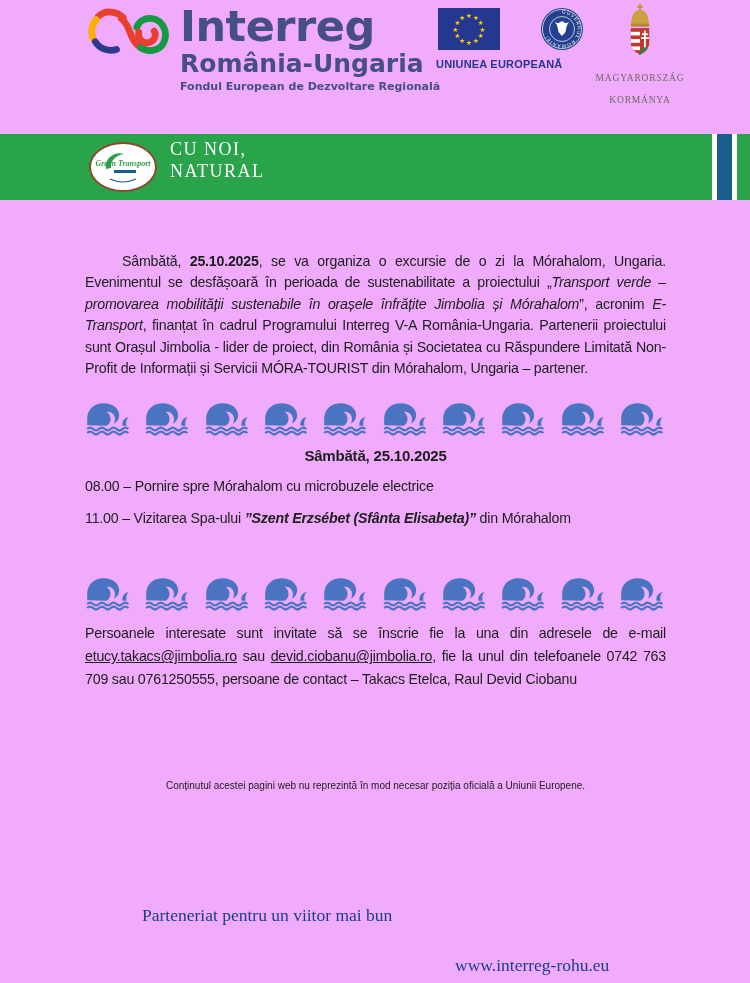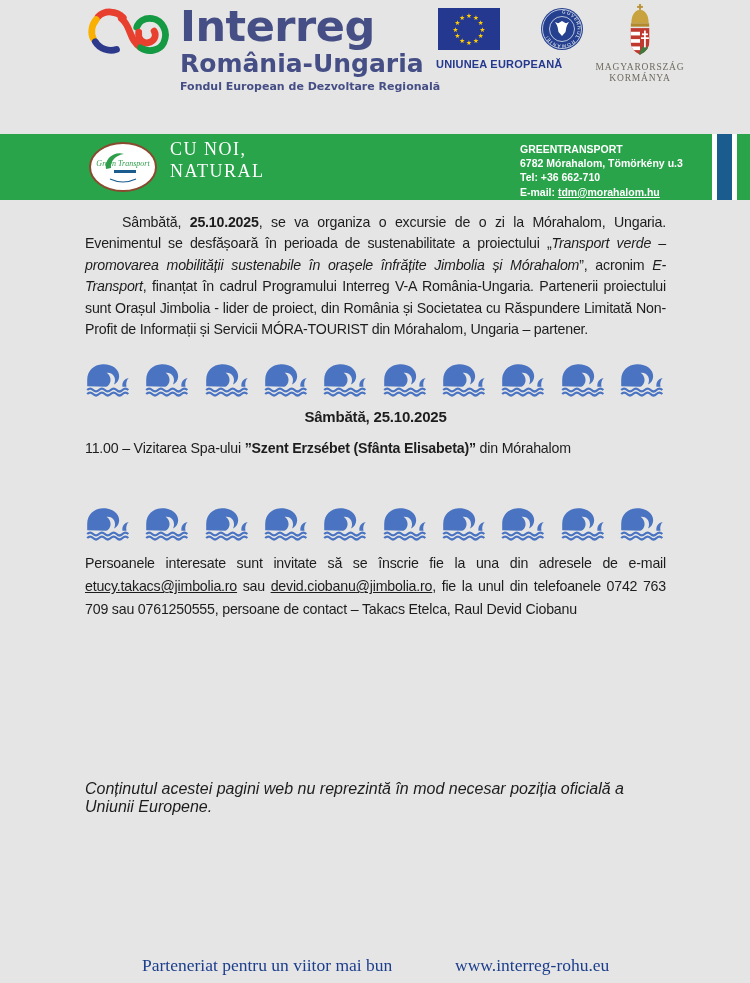--- a/index.html
+++ b/index.html
@@ -1,58 +1,58 @@
 <!DOCTYPE html>
 <html style="--interreg-blue: #454e85; --eu-blue: #24388f; --banner-green: #2aa44b; --stripe-blue: #1a5c8e; --wave: #4a74c2; --footer-blue: #1c3e8c;"><head>
 <meta charset="utf-8">
 <style>
   * { margin:0; padding:0; box-sizing:border-box; }
   html,body { background:#fff; }
   .page {
-    position:relative; width:750px; height:983px; background:#e5e5e5;
+    position:relative; width:750px; height:983px; background:#f0abfc;
     font-family:"Liberation Sans", sans-serif; color:#1d1d1d; overflow:hidden;
     margin:0 auto;
   }
   
   .interreg-icon { position:absolute; left:84px; top:6px; width:92px; height:54px; }
   .interreg-text { position:absolute; left:180px; top:2px; color:var(--interreg-blue); }
   .interreg-title { font-family:"DejaVu Sans", sans-serif; font-weight:bold; font-size:43px; line-height:48px; letter-spacing:-0.5px; }
   .interreg-subtitle { font-family:"DejaVu Sans", sans-serif; font-weight:bold; font-size:25px; line-height:28px; }
   .interreg-tagline { font-family:"DejaVu Sans", sans-serif; font-weight:bold; font-size:11px; line-height:15px; margin-top:1px; }
   .eu-block { position:absolute; left:436px; top:8px; width:66px; text-align:center; }
   .eu-caption { margin-top:4px; font-size:11px; font-weight:bold; color:var(--eu-blue); letter-spacing:0.2px; white-space:nowrap; }
   .ro-seal { position:absolute; left:540px; top:7px; width:44px; height:44px; }
   .hu-block { position:absolute; left:592px; top:4px; width:96px; text-align:center; }
-  .hu-caption { font-family:"Liberation Serif", serif; font-size:9.5px; line-height:11px; color:#6e6a5e; letter-spacing:0.8px; }
+  .hu-caption { font-family:"Liberation Serif", serif; font-size:9.5px; line-height:11px; color:#6e6a5e; letter-spacing:0.8px;margin-top:11px; }
   
   .banner { position:absolute; left:0; top:134px; width:750px; height:66px; background:var(--banner-green); }
-  .gt-oval { position:absolute; left:88px; top:7px; width:70px; height:52px; }
+  .gt-oval { position:absolute; left:88px; top:7px; width:70px; height:52px;font-weight:bold; }
   .banner-slogan { position:absolute; left:170px; top:4px; color:#fff; font-family:"Liberation Serif", serif; font-size:18px; line-height:22px; letter-spacing:1.5px; }
   .banner-contact { position:absolute; left:520px; top:8px; color:#fff; font-size:10.5px; font-weight:bold; line-height:14.2px; }
   .banner-contact a { color:#fff; text-decoration:underline; }
   .stripe-w1 { position:absolute; left:712px; top:0; width:5px; height:66px; background:#fff; }
   .stripe-b  { position:absolute; left:717px; top:0; width:15px; height:66px; background:var(--stripe-blue); }
   .stripe-w2 { position:absolute; left:732px; top:0; width:5px; height:66px; background:#fff; }
   
   .main { position:absolute; left:85px; top:212px; width:581px; font-size:14.2px; letter-spacing:-0.2px; color:#1d1d1d; }
-  .para-justify { text-align:justify; line-height:21.4px; }
+  .para-justify { text-align:justify; line-height:21.4px;margin-top:39px; }
   .indent { text-indent:37px; }
   .program-intro { margin-top:12px; line-height:21px; }
   .wave-row { margin-top:15px; height:46px; display:flex; justify-content:space-between; align-items:flex-end; }
   .wave-row.second { margin-top:40px; }
   .wave { width:47px; height:44px; color:var(--wave); }
   .wave svg { display:block; width:100%; height:100%; }
   .program-title { margin-top:5px; text-align:center; font-weight:bold; font-size:15px; line-height:21px; }
   .program-line1 { margin-top:10px; line-height:21px; }
   .program-line2 { margin-top:11px; line-height:21px; }
   .registration { margin-top:7px; text-align:justify; line-height:23px; }
   .inline-link { color:inherit; text-decoration:underline; }
-  .disclaimer { position:absolute; left:85px; top:780px; width:581px; font-size:16px; color:#1d1d1d;font-style:italic; }
+  .disclaimer { position:absolute; left:85px; top:780px; width:581px; text-align:center; font-size:10px; color:#1d1d1d; }
   
-  .footer-left { position:absolute; left:142px; top:955px; font-family:"Liberation Serif", serif; font-size:17.5px; color:var(--footer-blue); }
+  .footer-left { position:absolute; left:142px; top:905px; font-family:"Liberation Serif", serif; font-size:17.5px; color:var(--footer-blue); }
   .footer-right { position:absolute; left:455px; top:955px; font-family:"Liberation Serif", serif; font-size:17.5px; color:var(--footer-blue); text-decoration:none; }
 </style>
 </head>
 <body>
 
 <div class="page">
 
   <div class="interreg-icon">
     <svg viewBox="0 0 94 56" width="92" height="54" xmlns="http://www.w3.org/2000/svg">
       <g fill="none" stroke-width="7" stroke-linecap="round">
@@ -142,26 +142,20 @@
         <path d="M18 28 C16 18 26 10 36 13 C28 14 22 20 23 27 Z" fill="#2e9e4a"></path>
         <text x="35" y="25" font-size="8" font-style="italic" fill="#2e9e4a" text-anchor="middle" font-family="Liberation Serif, serif">Green Transport</text>
         <rect x="26" y="29" width="22" height="3" fill="#1a5c8e"></rect>
         <path d="M22 38 Q35 44 48 38" fill="none" stroke="#1a5c8e" stroke-width="1.2"></path>
       </svg>
     </div>
     <div class="banner-slogan">
       <div>CU NOI,</div>
       <div>NATURAL</div>
     </div>
-    <div class="banner-contact">
-      <div>GREENTRANSPORT</div>
-      <div>6782 Mórahalom, Tömörkény u.3</div>
-      <div>Tel: +36 662-710</div>
-      <div><span>E-mail: </span><a href="#">tdm@morahalom.hu</a></div>
-    </div>
     <div class="stripe-w1"></div>
     <div class="stripe-b"></div>
     <div class="stripe-w2"></div>
   </div>
 
   <div class="main">
     <p class="para-justify indent"><span>Sâmbătă, </span><span style="font-weight: bold;">25.10.2025</span><span>, se va organiza o excursie de o zi la Mórahalom, Ungaria. Evenimentul se desfășoară în perioada de sustenabilitate a proiectului „</span><span style="font-style: italic;">Transport verde – promovarea mobilității sustenabile în orașele înfrățite Jimbolia și Mórahalom</span><span>”, acronim </span><span style="font-style: italic;">E-Transport</span><span>, finanțat în cadrul Programului Interreg V-A România-Ungaria. Partenerii proiectului sunt Orașul Jimbolia - lider de proiect, din România și Societatea cu Răspundere Limitată Non-Profit de Informații și Servicii MÓRA-TOURIST din Mórahalom, Ungaria – partener.</span></p>
 
     <div class="wave-row">
         <div class="wave">
@@ -280,21 +274,22 @@
     </g>
     <g fill="none" stroke="currentColor" stroke-width="3">
       <path d="M3 38 q4 -4 8 0 t8 0 t8 0 t8 0 t8 0 t8 0 t8 0"></path>
       <path d="M3 43.5 q4 -4 8 0 t8 0 t8 0 t8 0 t8 0 t8 0 t8 0"></path>
     </g>
   </svg>
         </div>
       </div>
 
     <div class="program-title">Sâmbătă, 25.10.2025</div>
-    <p class="program-line2"><span>11.00 – Vizitarea Spa-ului </span><span style="font-weight: bold;">”Szent Erzsébet (Sfânta Elisabeta)”</span><span> din Mórahalom</span></p>
+    <p class="program-line1"><span>08.00 – Pornire spre Mórahalom cu microbuzele electrice</span></p>
+    <p class="program-line2"><span>11.00 – Vizitarea Spa-ului </span><span style="font-weight: bold; font-style: italic;">”Szent Erzsébet (Sfânta Elisabeta)”</span><span> din Mórahalom</span></p>
 
     <div class="wave-row second">
         <div class="wave">
           <svg viewBox="0 0 64 46" xmlns="http://www.w3.org/2000/svg">
     <g fill="currentColor">
       <path d="M3 33 L3 24 C3 12 12 3.5 24 3 C37 2.5 47 10 46.5 20 C46.2 25 43.5 28.5 39.5 30.5 C43.5 22 38.5 13.5 29.5 14.5 C35.5 18.5 37 27.5 31 32.5 L29 33.5 Z"></path>
       <path d="M51 33.5 C50 27.5 53.5 22.5 59.5 21.5 C56.5 24.5 55.5 29 56.5 33.5 Z"></path>
     </g>
     <g fill="none" stroke="currentColor" stroke-width="3">
       <path d="M3 38 q4 -4 8 0 t8 0 t8 0 t8 0 t8 0 t8 0 t8 0"></path>

